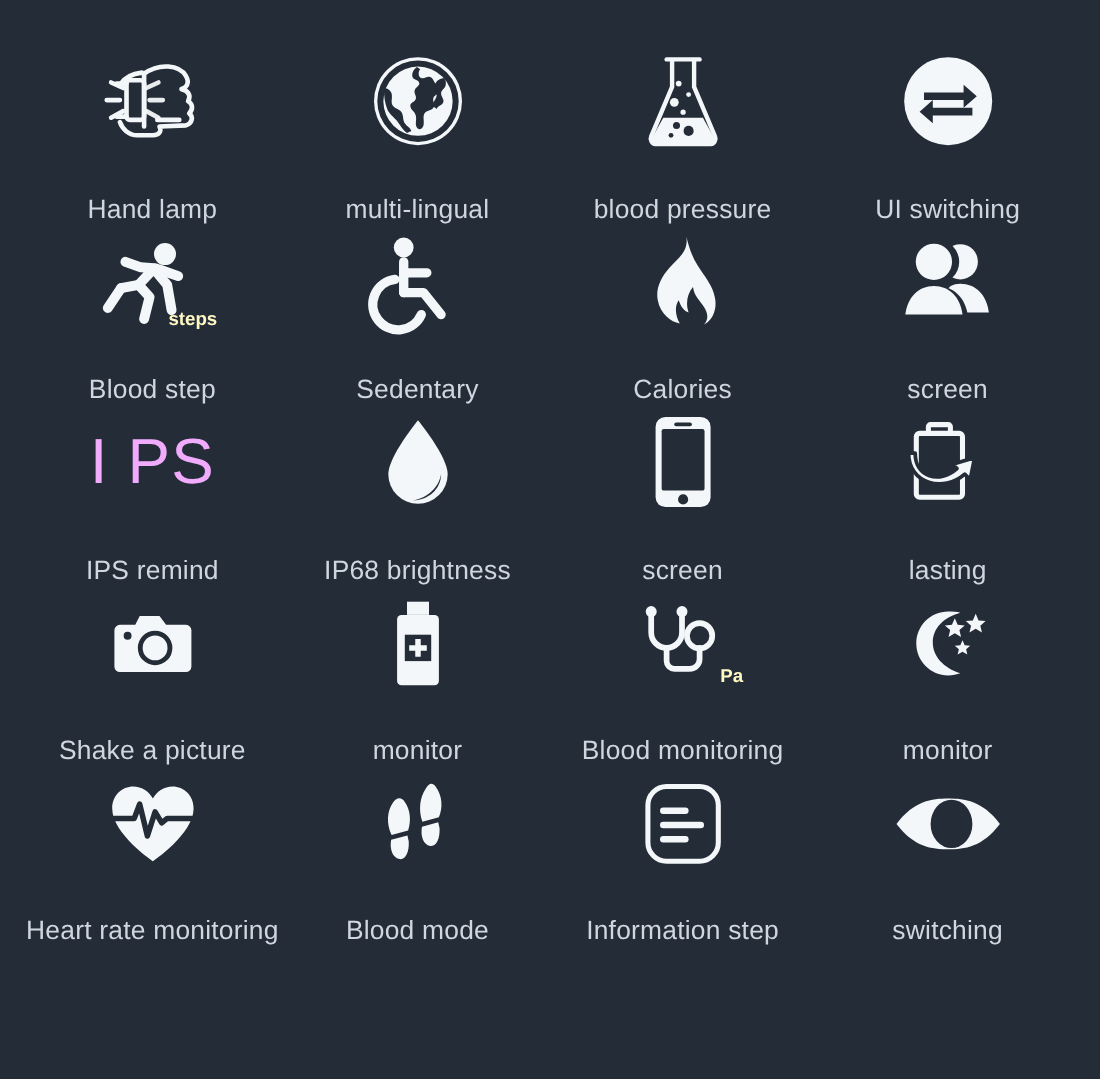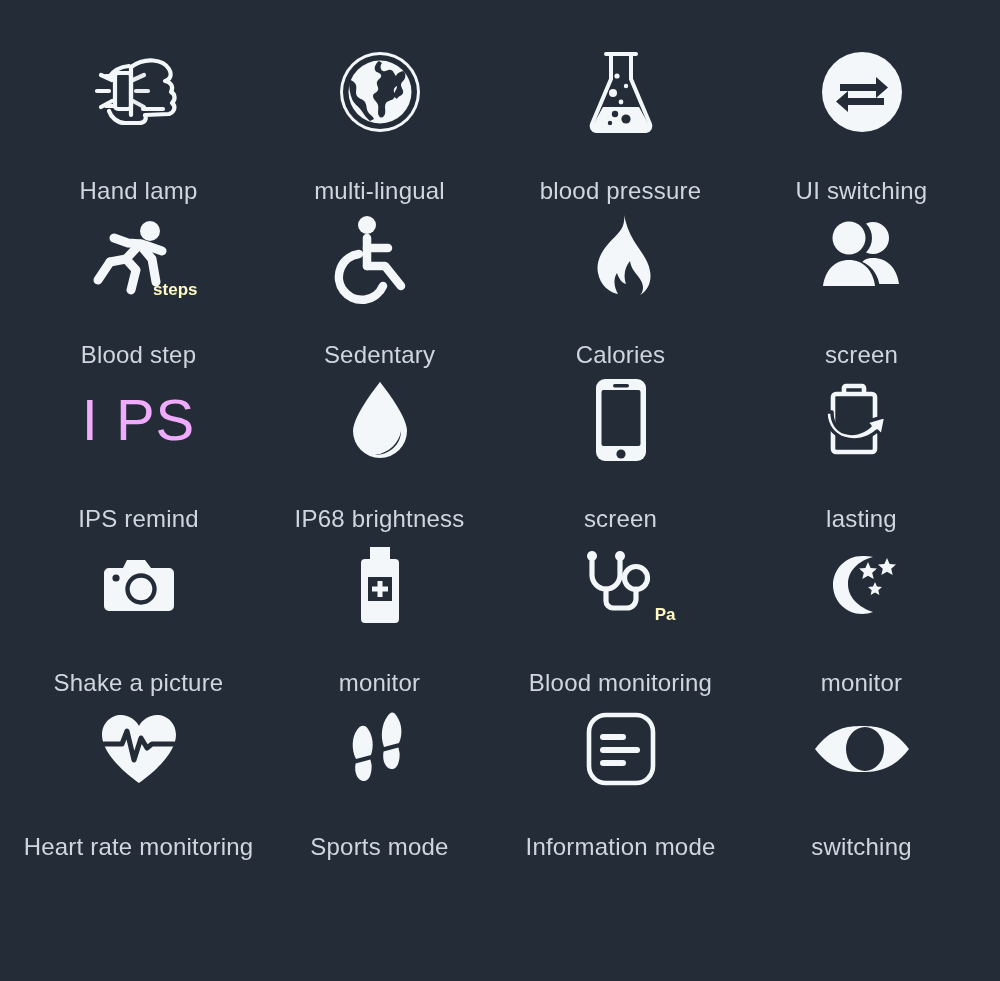--- a/index.html
+++ b/index.html
@@ -310,35 +310,35 @@
 
   <div class="feature-cell">
     <div class="icon-wrap">
       <svg width="68" height="76" viewBox="0 0 68 76">
         <path d="M22 18 C27 25, 28 35, 25 44 L10 48 C5 38, 6 26, 11 19 C14 14, 19 13, 22 18 Z" fill="#f4f7f9"></path>
         <path d="M24.4 48.5 L9.6 52.5 C8 61, 11 69, 17 70 C23 71, 26 63, 25.6 54 Z" fill="#f4f7f9"></path>
         <path d="M50 4 C56 12, 57 23, 53 32 L38 36 C34 25, 36 13, 41 6 C44 1, 47 0, 50 4 Z" fill="#f4f7f9"></path>
         <path d="M52.4 36.5 L37.6 40.5 C36 49, 39 57, 45 58 C51 59, 54 51, 53.6 42 Z" fill="#f4f7f9"></path>
       </svg>
     </div>
-    <div class="feature-label">Sports mode</div>
+    <div class="feature-label">Blood mode</div>
   </div>
 
   <div class="feature-cell">
     <div class="icon-wrap">
       <svg width="72" height="76" viewBox="0 0 72 76">
         <rect x="4" y="4" width="64" height="68" rx="17" fill="none" stroke="#f4f7f9" stroke-width="4.6"></rect>
         <g stroke="#f4f7f9" stroke-width="6" stroke-linecap="round">
           <path d="M18 26 L38 26"></path>
           <path d="M18 39 L52 39"></path>
           <path d="M18 52 L38 52"></path>
         </g>
       </svg>
     </div>
-    <div class="feature-label">Information mode</div>
+    <div class="feature-label">Information step</div>
   </div>
 
   <div class="feature-cell">
     <div class="icon-wrap">
       <svg width="98" height="50" viewBox="0 0 98 50">
         <path d="M2 25 C18 4, 34 2, 49 2 C64 2, 80 4, 96 25 C80 46, 64 48, 49 48 C34 48, 18 46, 2 25 Z" fill="#f4f7f9"></path>
         <ellipse cx="52" cy="25" rx="19" ry="22" fill="#242c38"></ellipse>
       </svg>
     </div>
     <div class="feature-label">switching</div>

